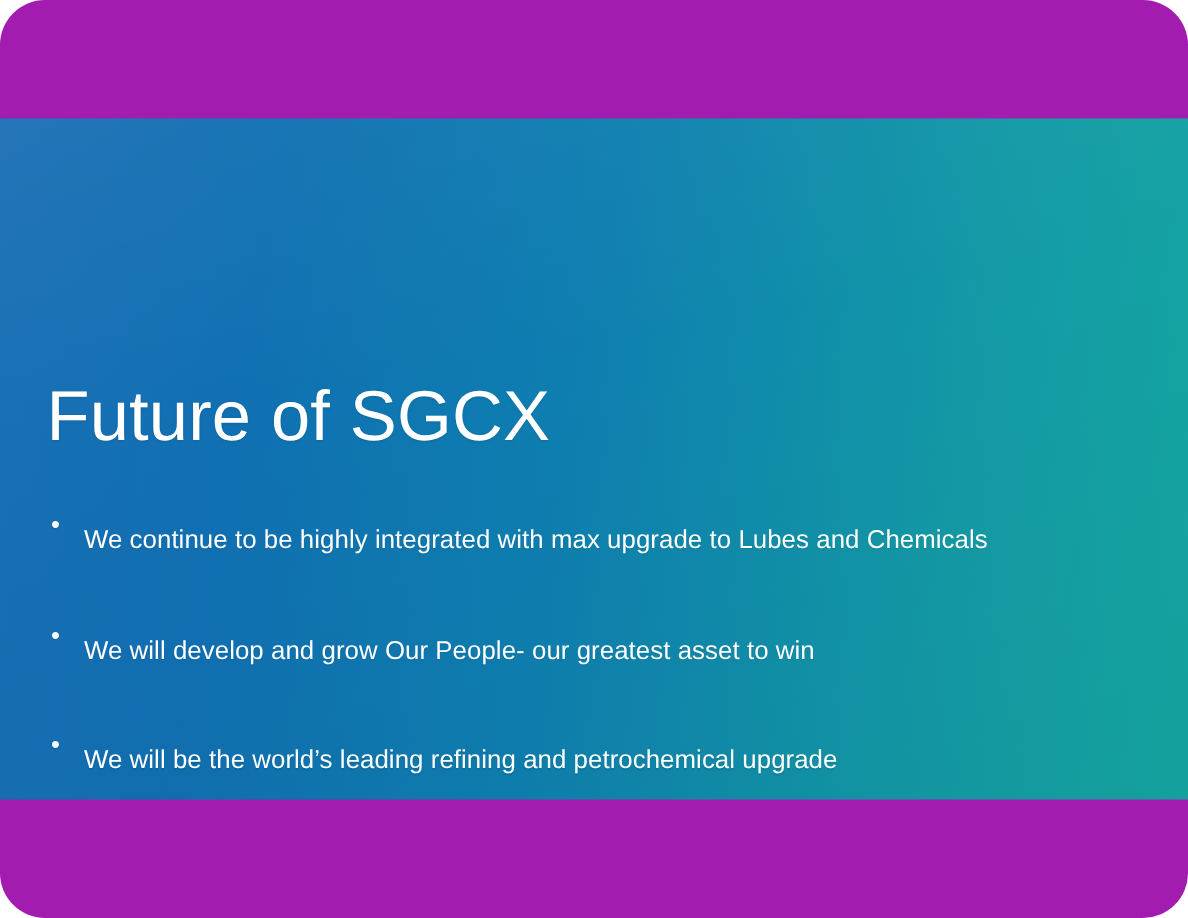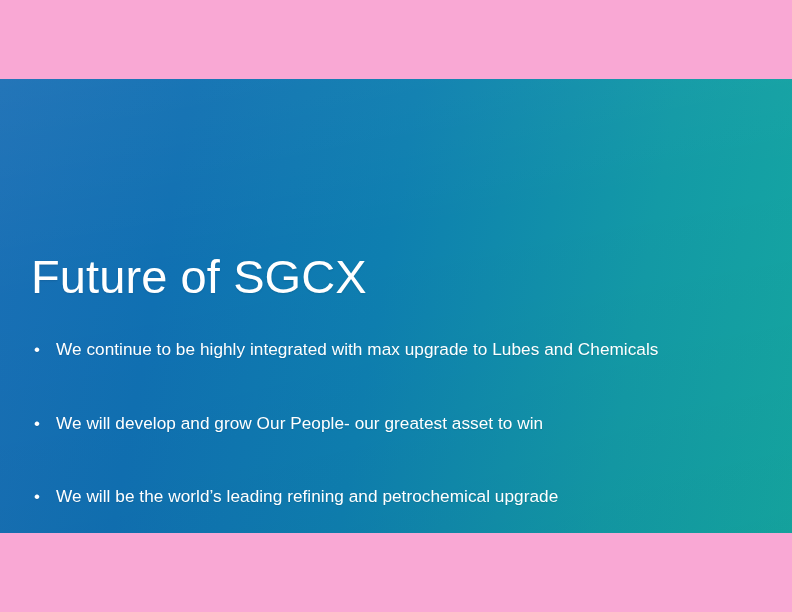--- a/index.html
+++ b/index.html
@@ -12,21 +12,22 @@
     height: 612px;
     overflow: hidden;
     font-family: "Liberation Sans", sans-serif;
     -webkit-font-smoothing: antialiased;
   }
 
   #canvas {
     position: relative;
     width: 792px;
     height: 612px;
-    background: #f9a8d4;
+    background: #a21caf;
+    border-radius: 30px;
   }
 
   
   #slide {
     position: absolute;
     left: 0;
     top: 79px;
     width: 792px;
     height: 454px;
     background: linear-gradient(100deg, #1a6fb5 0%, #1070b2 22%, #0e7fb0 48%, #139aa6 78%, #15a7a2 100%);
@@ -98,20 +99,21 @@
 
   .bullet-text {
     flex: 1 1 auto;
     color: #ffffff;
     font-size: 17.2px;
     font-weight: 400;
     line-height: 23px;
     letter-spacing: 0.05px;
     white-space: nowrap;
     text-shadow: 0 1px 1px rgba(0,0,0,0.10);
+    margin-top: 10px;
   }
 </style>
 </head>
 <body>
 
 <div id="canvas">
 
   <div id="slide">
     <div id="slide-body">
 

